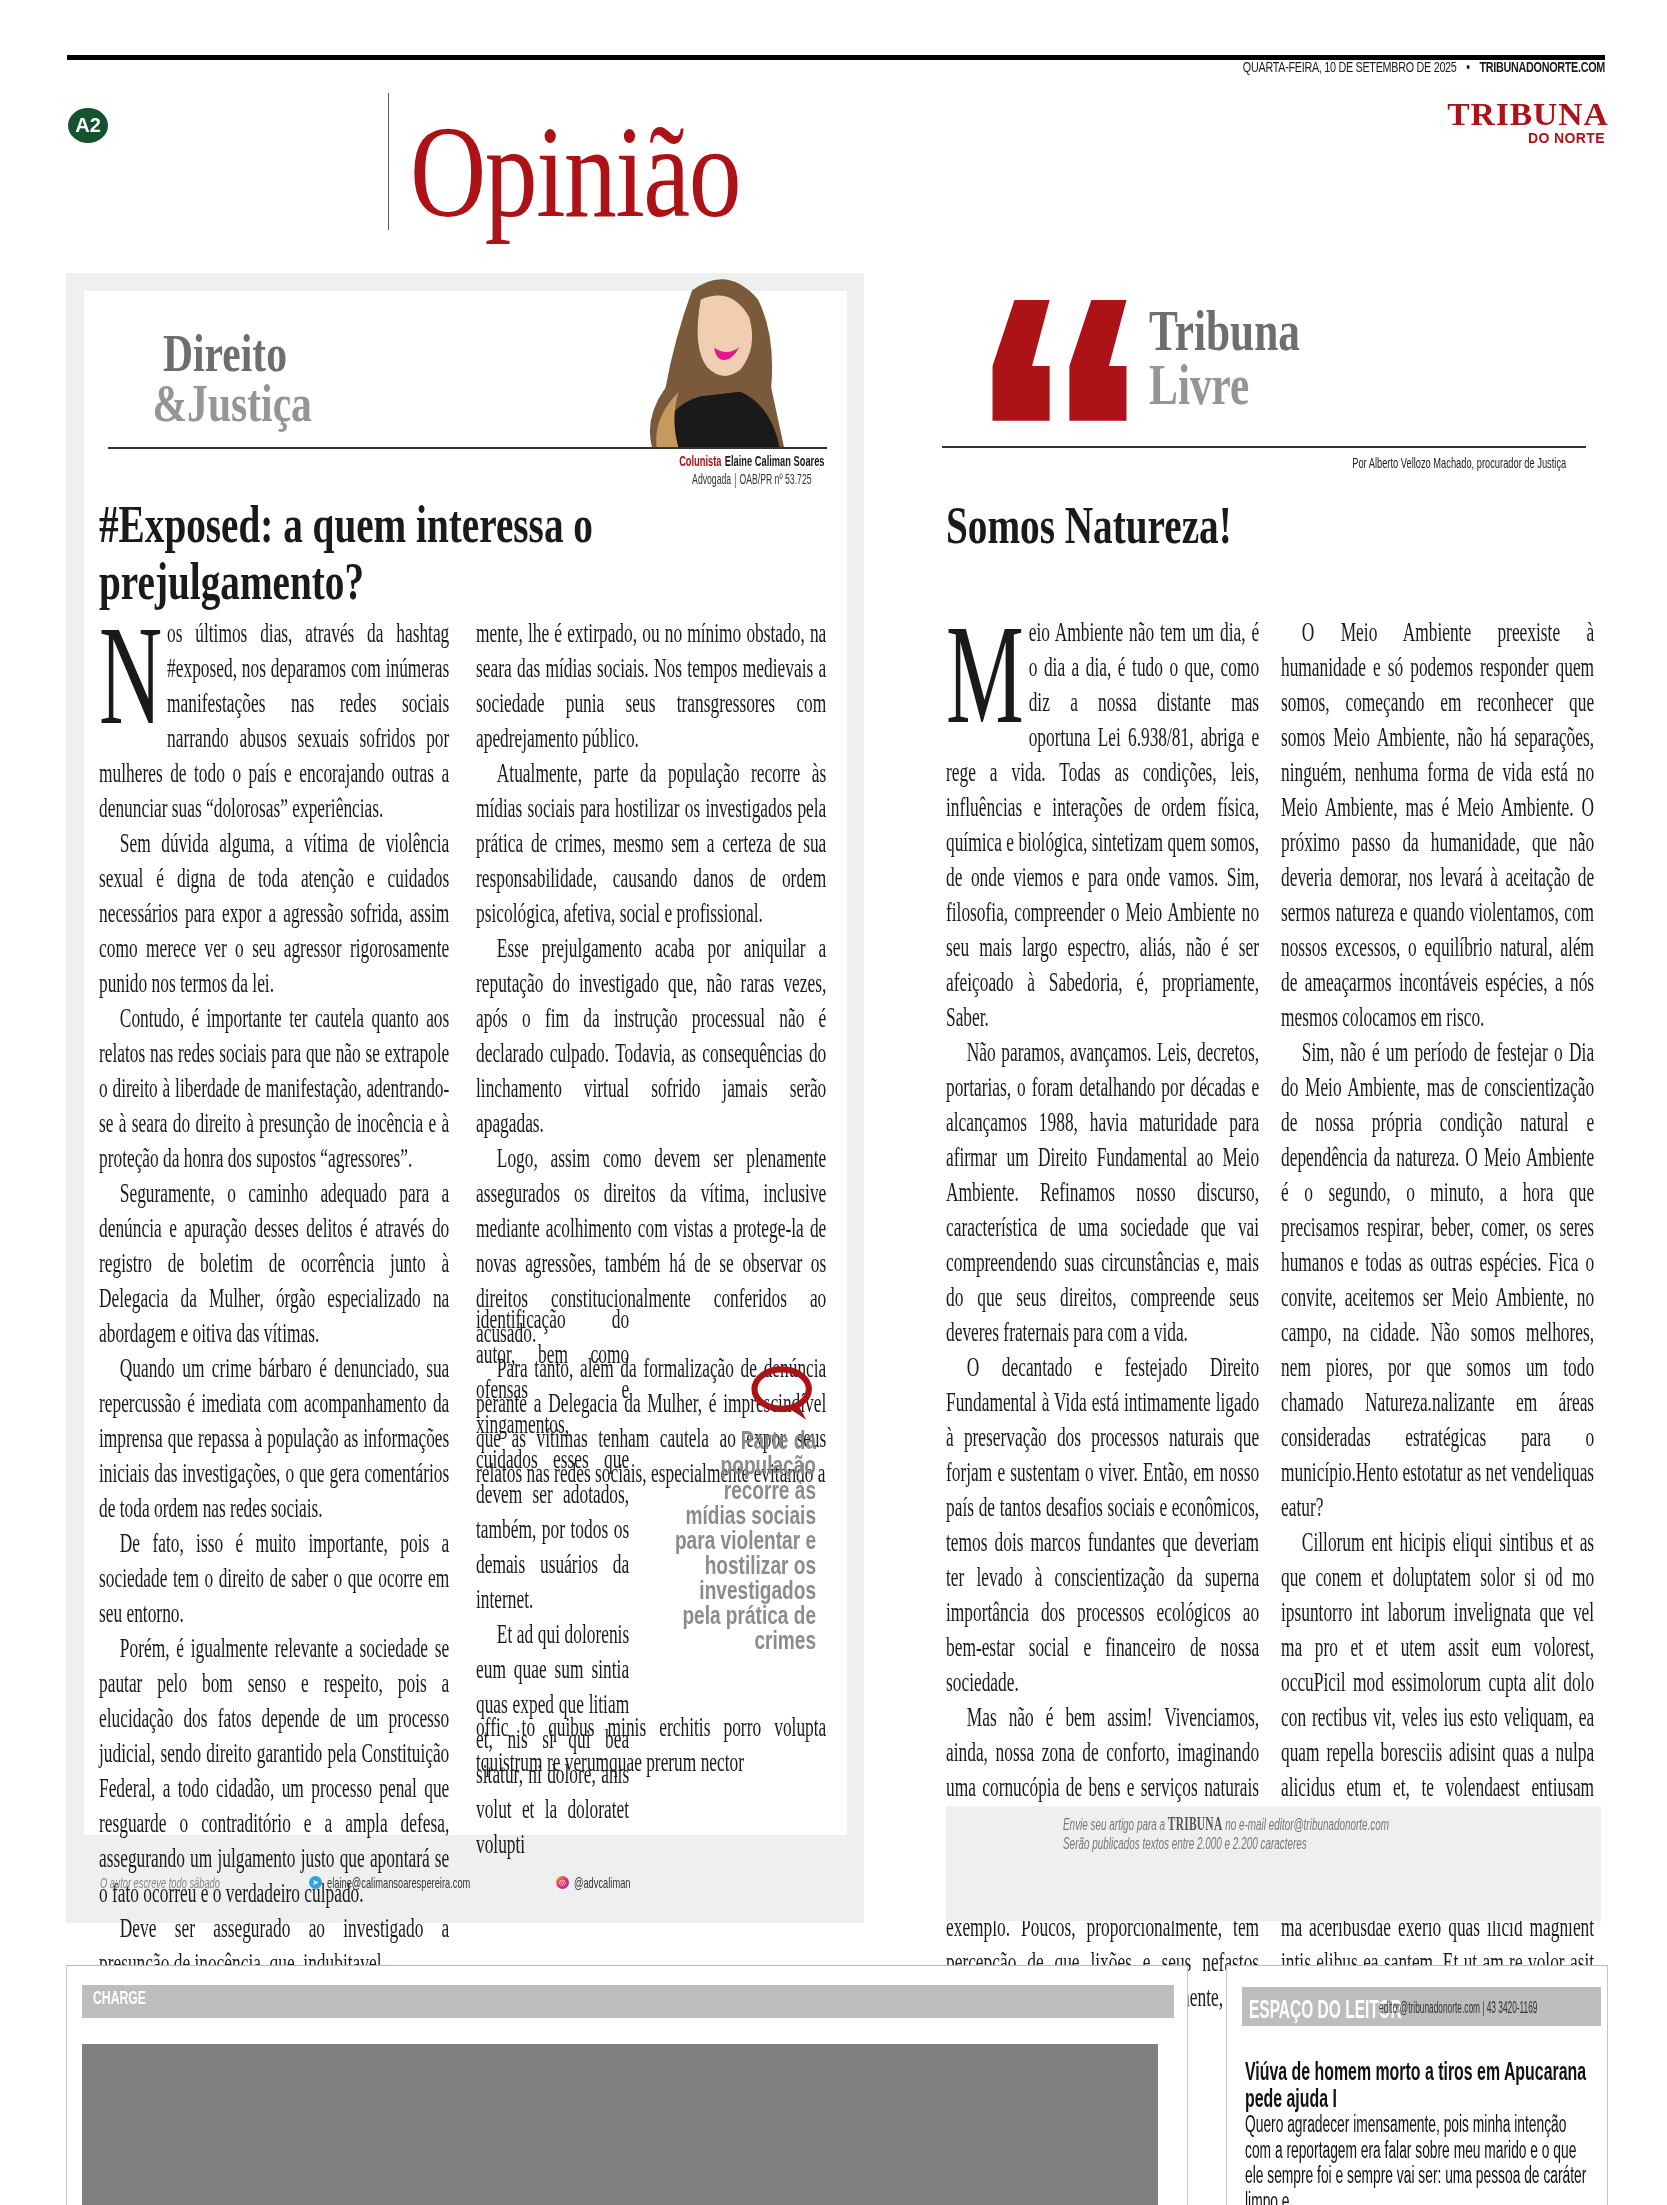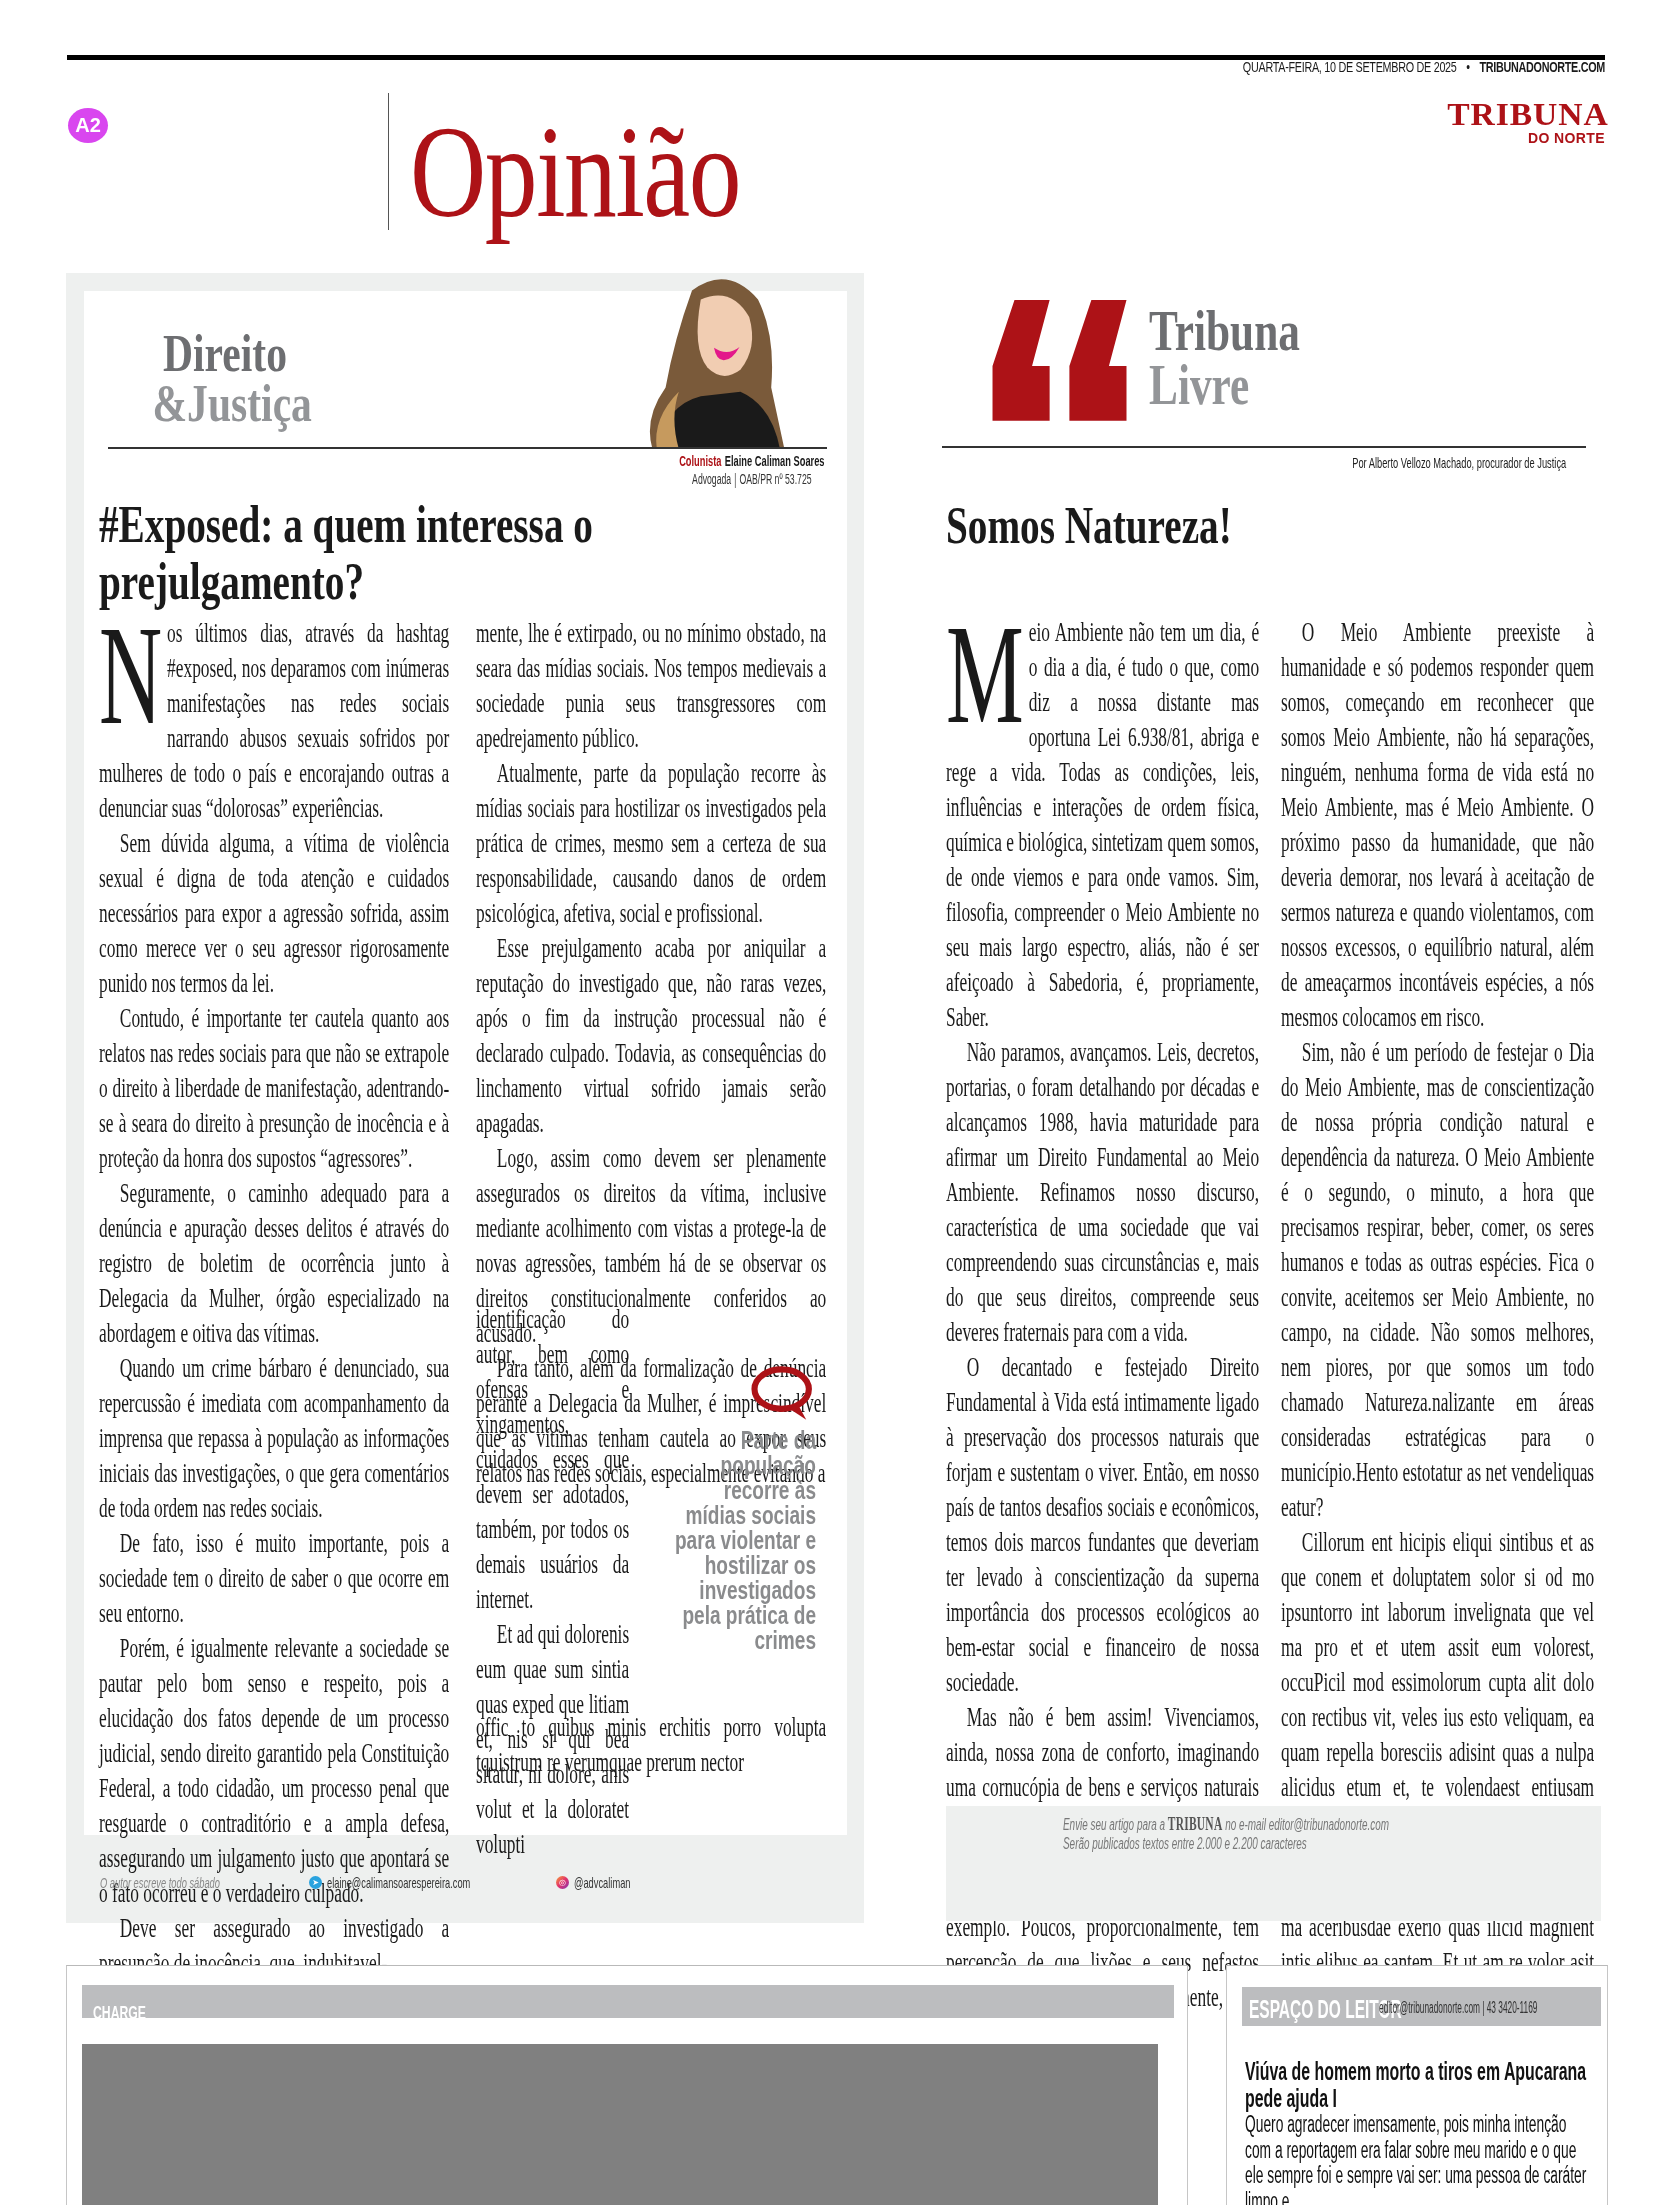--- a/index.html
+++ b/index.html
@@ -3,21 +3,21 @@
 <meta charset="utf-8">
 <style>
   *{box-sizing:border-box;margin:0;padding:0}
   html,body{width:1667px;height:2840px;background:#fff;overflow:hidden}
   body{position:relative;font-family:"Liberation Serif","DejaVu Serif",serif;color:#1a1a1a}
   .abs{position:absolute}
   
   #datebar{right:62px;top:58px;font-size:15px;letter-spacing:-0.4px;transform:scaleX(.72);transform-origin:right center;white-space:nowrap;font-family:"Liberation Sans",sans-serif}
   #datebar .site{font-weight:bold}
   #topRule{left:67px;top:55px;width:1538px;height:4.9px;background:#000}
-  #badge{left:68px;top:108px;width:40px;height:35px;border-radius:50%;background:#d946ef;color:#fff;font-family:"Liberation Sans",sans-serif;font-weight:bold;font-size:20px;display:flex;align-items:center;justify-content:center;transform:scaleX(1.0)}
+  #badge{left:68px;top:108px;width:40px;height:35px;border-radius:50%;background:#14532d;color:#fff;font-family:"Liberation Sans",sans-serif;font-weight:bold;font-size:20px;display:flex;align-items:center;justify-content:center;transform:scaleX(1.0)}
   #vdiv{left:388px;top:93px;width:0.9px;height:137px;background:#555}
   #opiniao{left:410px;top:106px;font-size:132px;line-height:1;color:#ad1217;transform:scaleX(.8);transform-origin:left top;letter-spacing:-1.8px}
   #logo{right:62px;top:98px;text-align:right;color:#ad1217;font-family:"Liberation Serif",serif;font-weight:900}
   #logo .main{font-size:32px;line-height:1;letter-spacing:0.9px;transform:scaleX(1.05);display:block}
   #logo .sub{font-size:14px;line-height:1.2;letter-spacing:0.4px;font-family:"Liberation Sans",sans-serif}
   
   #leftFrame{left:66px;top:273px;width:798px;height:1650px;background:#eef0ef}
   #leftPanel{left:84px;top:291px;width:763px;height:1544px;background:#fff}
   #djTitle{left:163px;top:329px;font-size:52px;line-height:.96;color:#6d6e71;transform:scaleX(.8);transform-origin:left top;font-weight:bold}
   #djTitle .l2{display:block;margin-left:-13.2px;color:#939598}
@@ -56,21 +56,21 @@
   #rc1{left:946px;top:614px;width:505px}
   #rc2{left:1281px;top:614px;width:505px}
   #rightFoot{left:946px;top:1806px;width:655px;height:115px;background:#eef0ef}
   #rightFootText{left:1063px;top:1815px;font-family:"Liberation Sans",sans-serif;font-style:italic;color:#777;font-size:16px;line-height:19.4px;transform:scaleX(.62);transform-origin:left top;white-space:nowrap}
   #rightFootText b{font-style:normal;font-family:"Liberation Serif",serif;font-weight:900;color:#555;font-size:18.5px;letter-spacing:0.4px}
   
   .box{position:absolute;border:0.9px solid #c6c6c6;border-top:1.8px solid #b9b9b9;background:#fff}
   #chargeBox{left:66px;top:1965px;width:1122px;height:975px;height:761px}
   .secbar{position:absolute;background:#bcbdbf;color:#fff;font-family:"Liberation Sans",sans-serif;font-weight:bold}
   .secbar .lbl{display:inline-block;font-size:18.5px;transform:scaleX(.66);transform-origin:left center;white-space:nowrap}
-  #chargeBar{left:82px;top:1985px;width:1092px;height:33px;padding:17px 0 0 11px}
+  #chargeBar{left:82px;top:1985px;width:1092px;height:33px;padding:2px 0 0 11px}
   #chargeImg{left:82px;top:2044px;width:1076px;height:445px;background:#808080}
   
   #leitorBox{left:1226px;top:1965px;width:382px;height:765px}
   #leitorBar{left:1242px;top:1987px;width:359px;height:39px;padding:8px 0 0 6.6px;white-space:nowrap}
   #leitorBar .lbl{font-size:25px;transform:scaleX(.62)}
   #leitorBar .contact{position:absolute;left:137px;top:12px;color:#333;font-weight:normal;font-size:16px;transform:scaleX(.52);transform-origin:left top}
   .letter{position:absolute;left:1245px;width:573px;font-family:"Liberation Sans",sans-serif;transform:scaleX(.6);transform-origin:left top}
   .letter h3{font-size:26.5px;line-height:27px;font-weight:bold;color:#111}
   .letter .tx{font-size:23px;line-height:25.6px;color:#111}
 </style>

